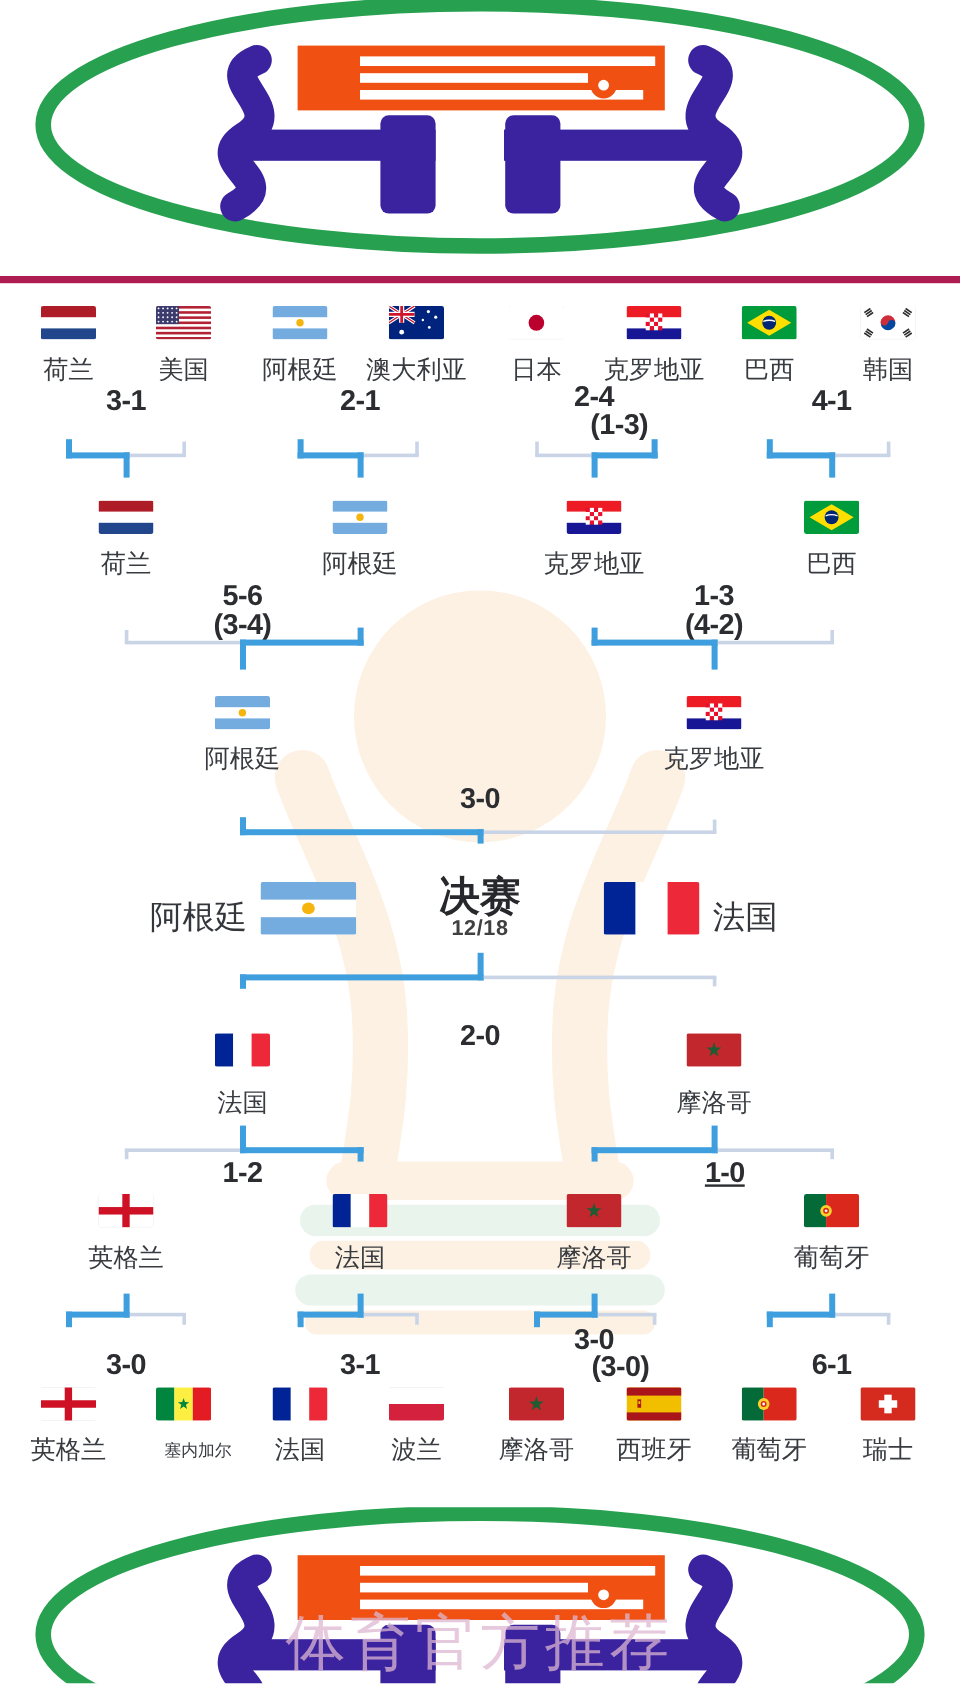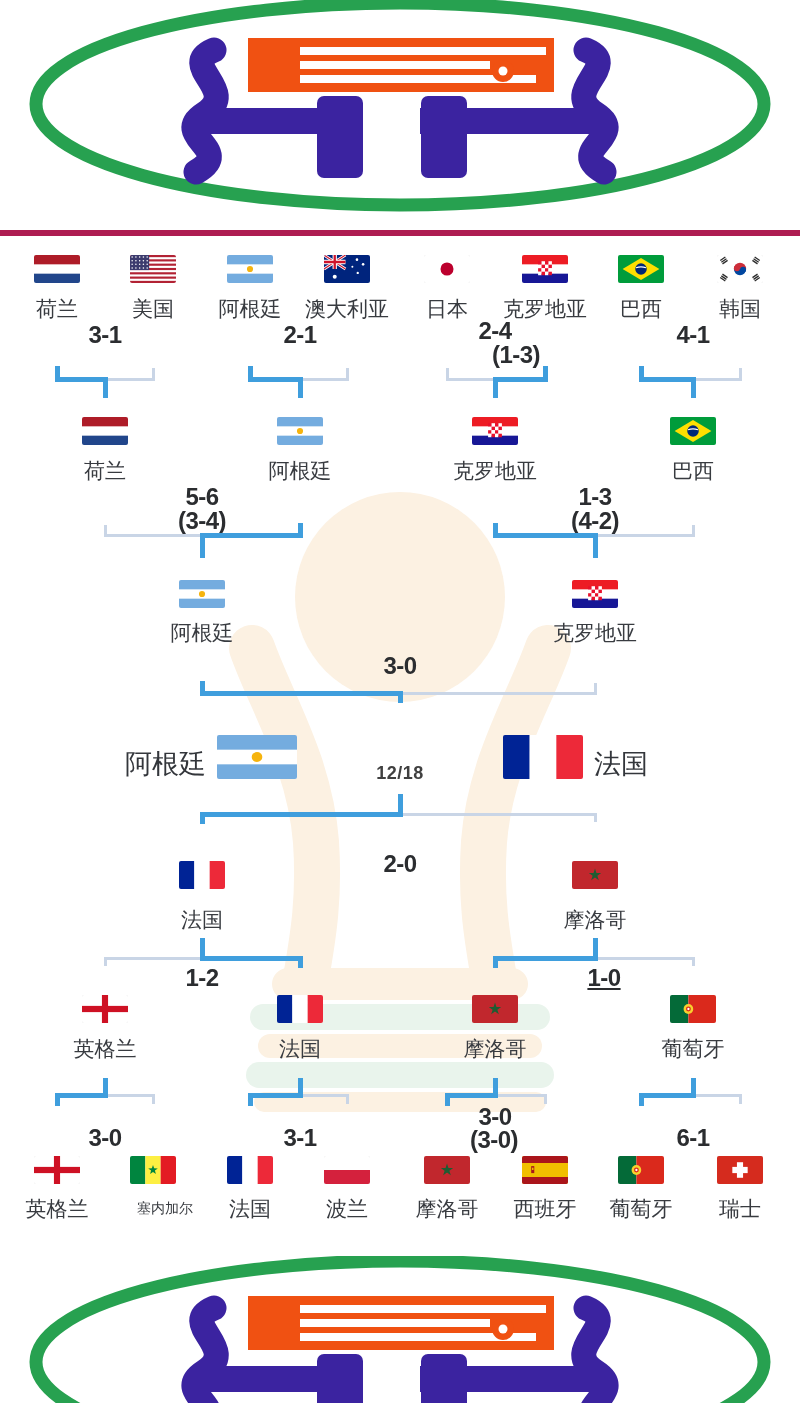--- a/index.html
+++ b/index.html
@@ -17,21 +17,23 @@
   #divider{position:absolute;left:0;top:230px;width:800px;height:6px;background:#ae1d52;}
   #watermark{position:absolute;left:0;top:1336px;width:800px;text-align:center;font-size:50px;letter-spacing:4px;color:rgba(222,183,210,0.75);z-index:6;white-space:nowrap;}
   .logo{position:absolute;left:0;width:800px;height:230px;z-index:1;}
   .bgart{position:absolute;z-index:0;}
 </style>
 </head>
 <body>
 
 <div id="stage">
   <div id="divider"></div>
+  <div id="final-title">决赛</div>
   <div id="final-date">12/18</div>
+  <div id="watermark">体育官方推荐</div>
 <div class="abs bgart" style="left: 295px; top: 492px; width: 210px; height: 210px; background: rgb(252, 241, 226); border-radius: 105px;"></div>
     <div class="abs bgart" style="left: 0px; top: 0px; width: 800px; height: 1403px; pointer-events: none;"><svg width="800" height="1403">
         <path d="M252,648 C270,700 310,762 316,842 C320,902 312,942 306,978" stroke="#fcf1e2" stroke-width="46" fill="none" stroke-linecap="round"></path>
         <path d="M548,648 C530,700 490,762 484,842 C480,902 488,942 494,978" stroke="#fcf1e2" stroke-width="46" fill="none" stroke-linecap="round"></path>
       </svg></div>
     <div class="abs bgart" style="left: 272px; top: 968px; width: 256px; height: 32px; background: rgb(252, 241, 226); border-radius: 16px;"></div>
     <div class="abs bgart" style="left: 250px; top: 1004px; width: 300px; height: 26px; background: rgb(233, 244, 236); border-radius: 13px;"></div>
     <div class="abs bgart" style="left: 258px; top: 1034px; width: 284px; height: 24px; background: rgb(252, 241, 226); border-radius: 12px;"></div>
     <div class="abs bgart" style="left: 246px; top: 1062px; width: 308px; height: 26px; background: rgb(233, 244, 236); border-radius: 13px;"></div>
     <div class="abs bgart" style="left: 254px; top: 1092px; width: 292px; height: 20px; background: rgb(252, 241, 226); border-radius: 10px;"></div>
@@ -455,21 +457,21 @@
         <rect y="18" width="60" height="18" fill="#D4213D"></rect>
       </svg>
     </div>
     <div class="team-label" style="left: 257px; top: 1197px; width: 180px; font-size: 21px;">波兰</div>
     <div class="abs" style="left: 444.5px; top: 1093px; width: 5px; height: 13px; background: rgb(63, 158, 221);"></div>
     <div class="abs" style="left: 543.5px; top: 1095px; width: 3px; height: 9px; background: rgb(201, 213, 230);"></div>
     <div class="abs" style="left: 444.5px; top: 1093px; width: 53px; height: 5px; background: rgb(63, 158, 221);"></div>
     <div class="abs" style="left: 493.5px; top: 1094px; width: 53px; height: 3px; background: rgb(201, 213, 230);"></div>
     <div class="abs" style="left: 492.5px; top: 1078px; width: 5px; height: 20px; background: rgb(63, 158, 221);"></div>
     <div class="score" style="left: 415px; top: 1105px; width: 160px;">3-0</div>
-    <div class="score" style="left: 414px; top: 1128px; width: 160px;">(3-0)</div>
+    <div class="score" style="left: 437px; top: 1128px; width: 160px;">(3-0)</div>
     <div class="flag" style="left: 424px; top: 1156px; width: 46px; height: 28px;">
       <svg viewBox="0 0 60 36" preserveAspectRatio="none" width="100%" height="100%">
         <rect width="60" height="36" fill="#C1272D"></rect>
         <polygon points="30.0,9.5 31.9,15.3 38.1,15.4 33.1,19.0 35.0,24.9 30.0,21.3 25.0,24.9 26.9,19.0 21.9,15.4 28.1,15.3" fill="#1f5c32"></polygon>
       </svg>
     </div>
     <div class="team-label" style="left: 357px; top: 1197px; width: 180px; font-size: 21px;">摩洛哥</div>
     <div class="flag" style="left: 522px; top: 1156px; width: 46px; height: 28px;">
       <svg viewBox="0 0 60 36" preserveAspectRatio="none" width="100%" height="100%">
         <rect width="60" height="36" fill="#F1BF00"></rect>

